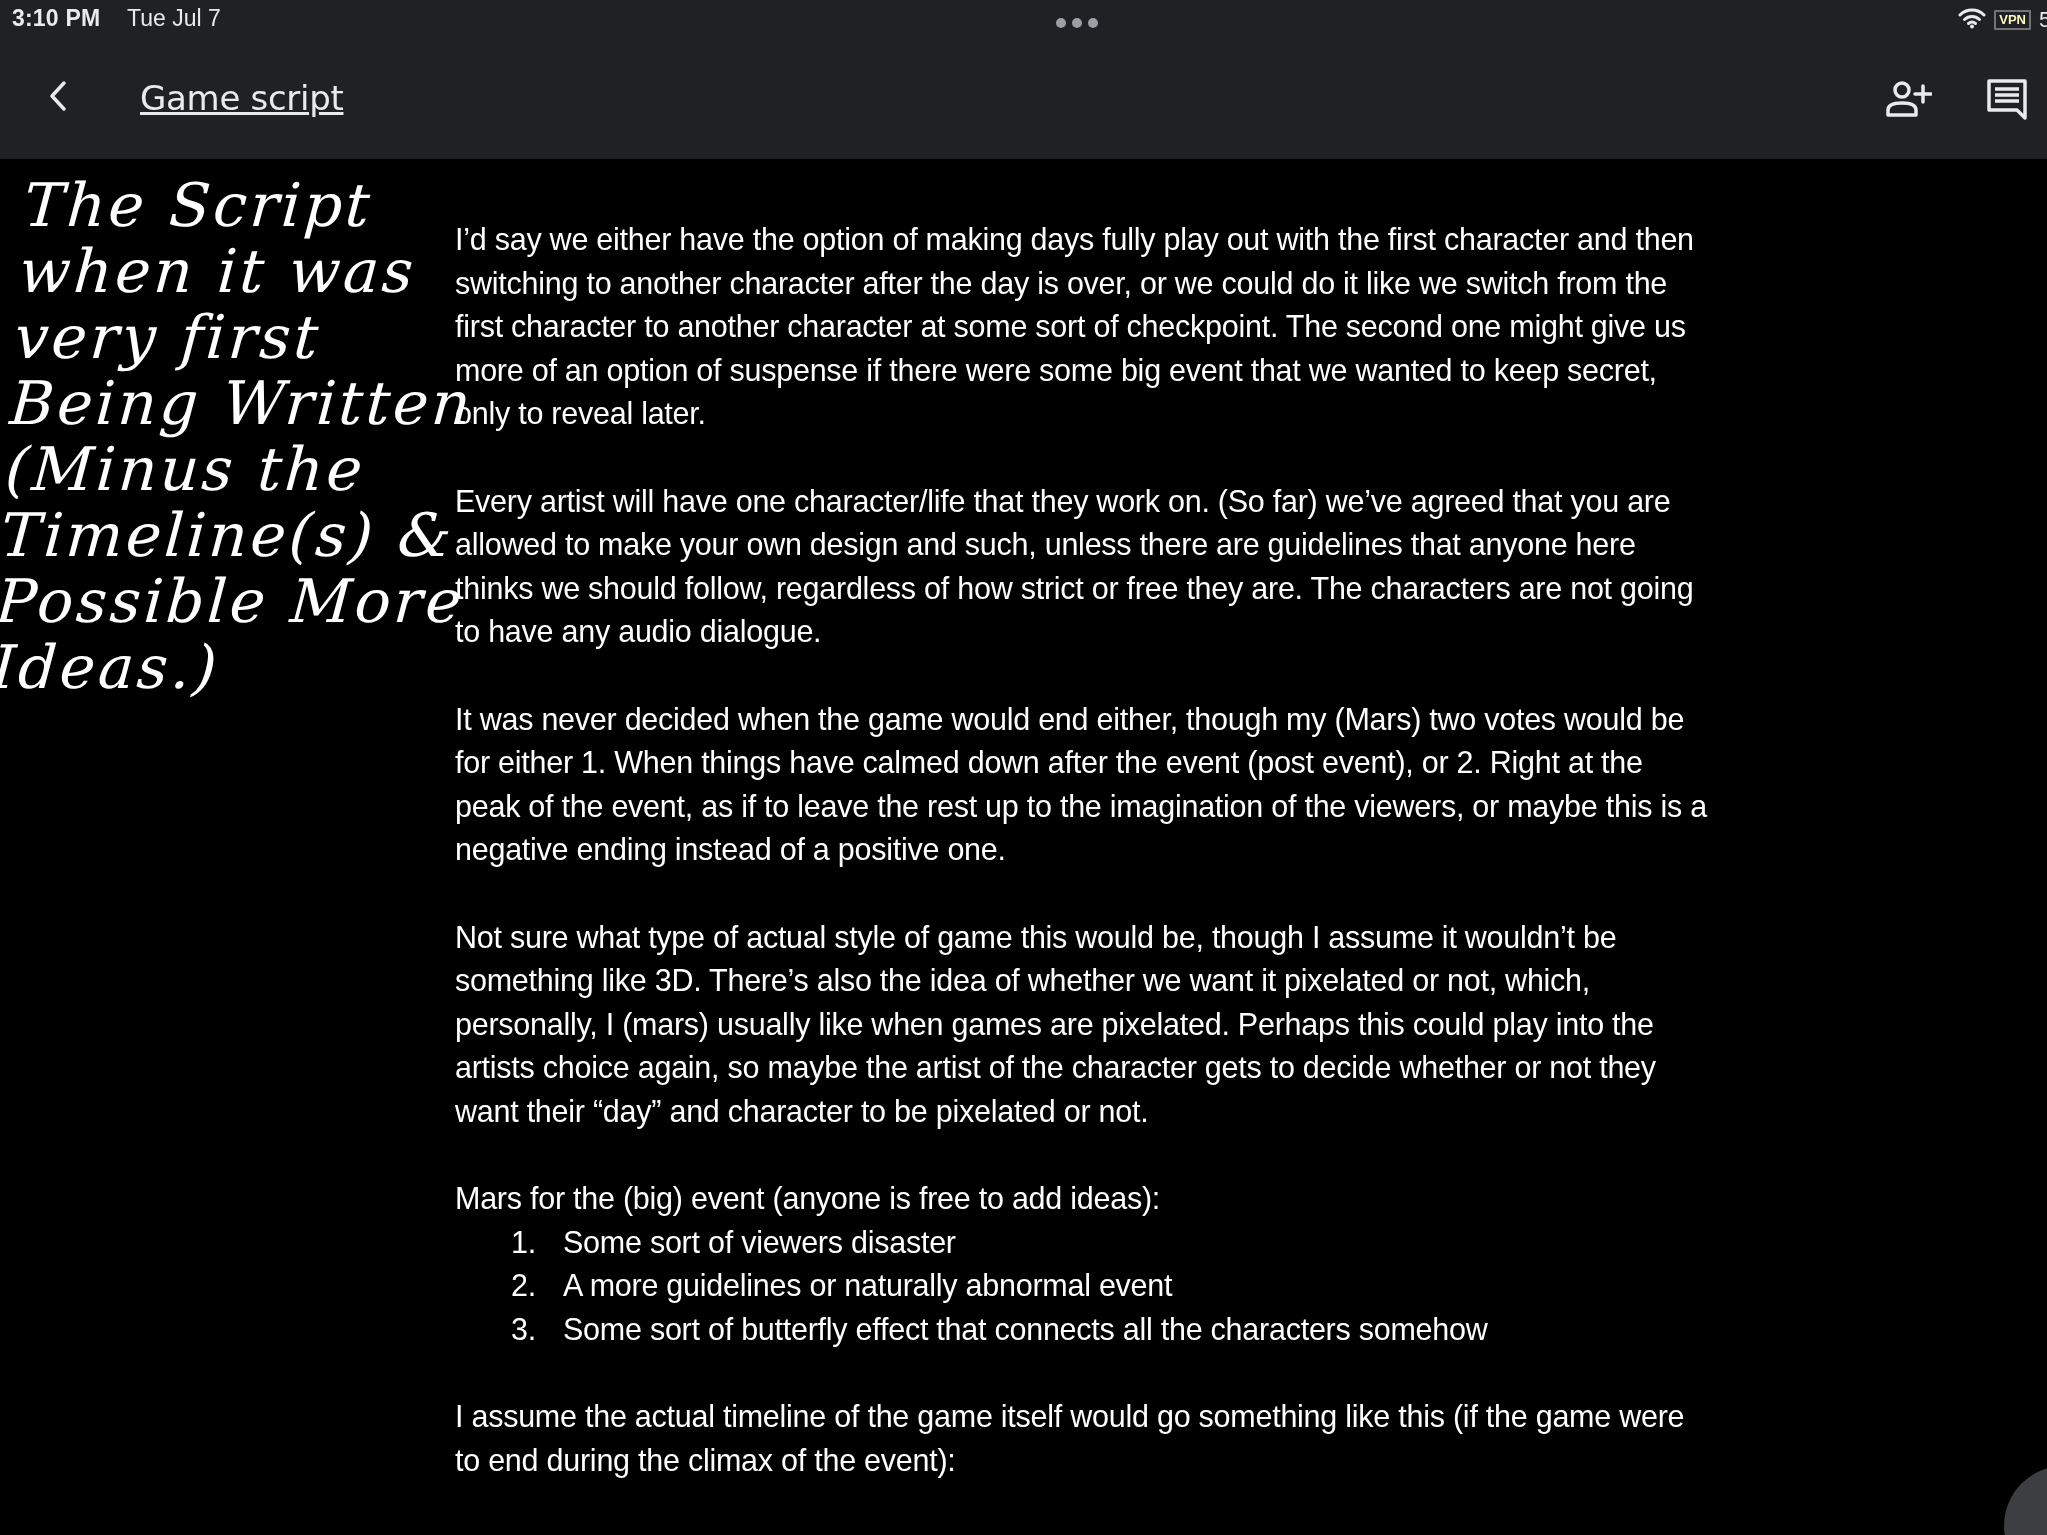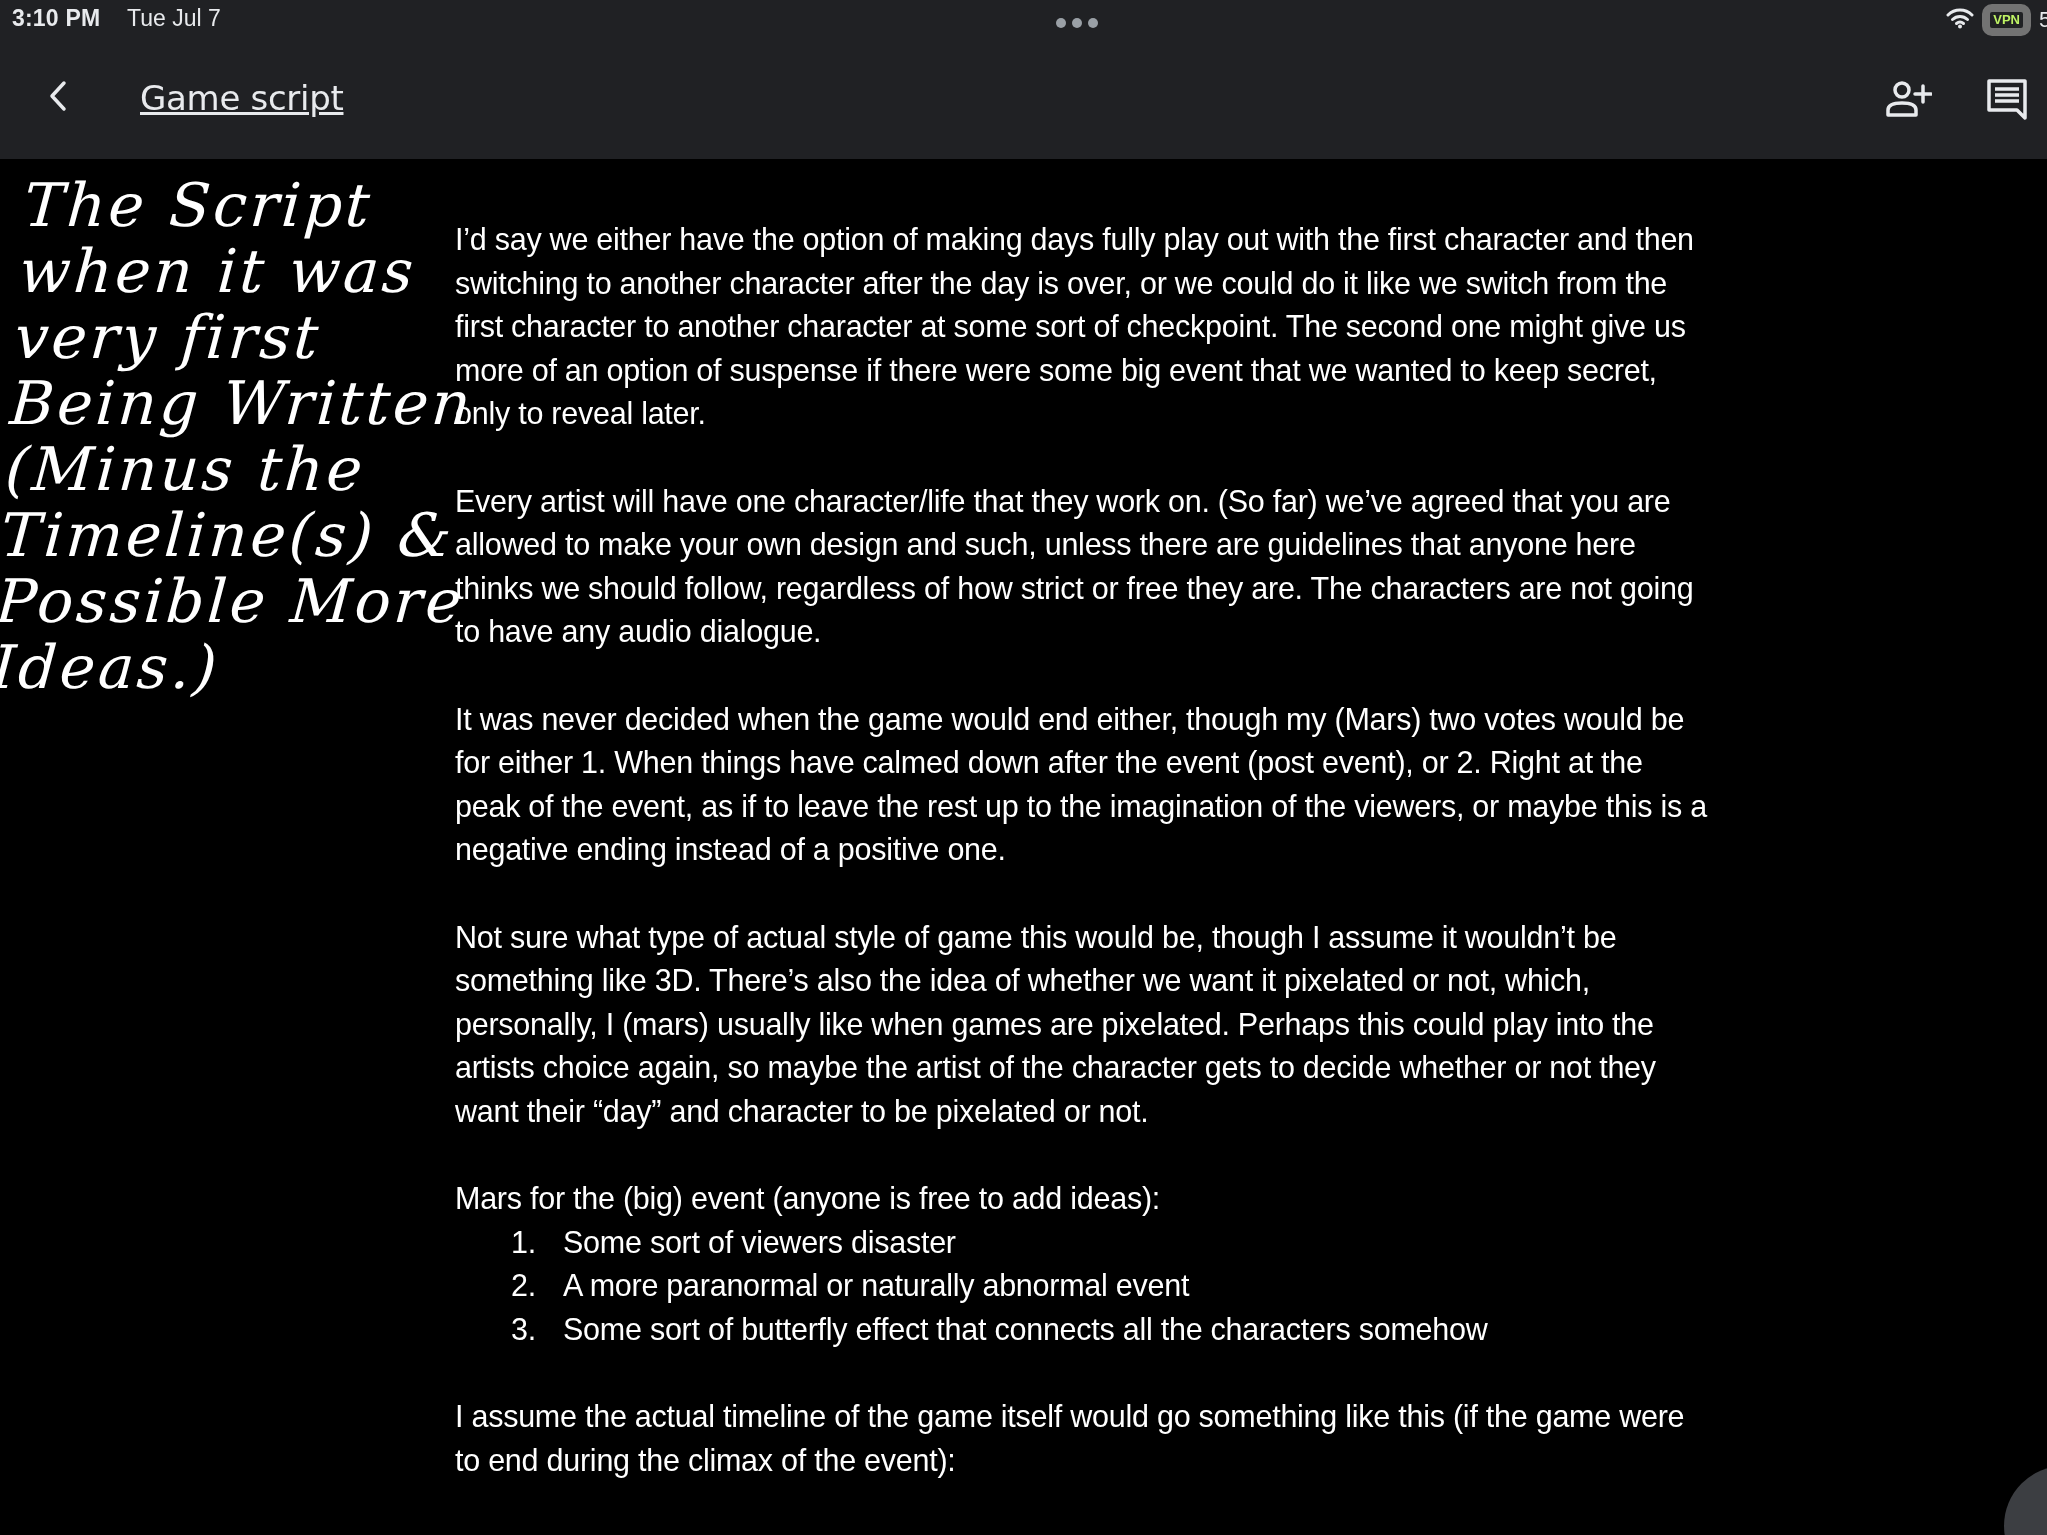--- a/index.html
+++ b/index.html
@@ -32,22 +32,22 @@
     }
     .multitask-dots span {
       width: 10px; height: 10px; border-radius: 50%;
       background: #9aa0a6; display: block;
     }
     .status-right {
       position: absolute; right: 0; top: 6px; height: 28px;
       display: flex; align-items: center; gap: 8px;
     }
     .vpn-badge {
-      border: 8px solid #737373; border-radius: 10px;
-      font-size: 13px; font-weight: bold; color: #bef264;
+      border: 2px solid #737373; border-radius: 1px;
+      font-size: 13px; font-weight: bold; color: #fef9c3;
       padding: 0 3px; line-height: 16px;
     }
     .battery-num {
       font-size: 22px; color: #e8eaed; width: 8px; overflow: hidden;
     }
     .appbar {
       position: absolute; left: 0; top: 40px; width: 100%; height: 119px;
     }
     .back-btn {
       position: absolute; left: 36px; top: 36px; width: 44px; height: 44px;
@@ -166,21 +166,21 @@
   <p>It was never decided when the game would end either, though my (Mars) two votes would be for either 1. When things have calmed down after the event (post event), or 2. Right at the peak of the event, as if to leave the rest up to the imagination of the viewers, or maybe this is a negative ending instead of a positive one.</p>
   <p>Not sure what type of actual style of game this would be, though I assume it wouldn’t be something like 3D. There’s also the idea of whether we want it pixelated or not, which, personally, I (mars) usually like when games are pixelated. Perhaps this could play into the artists choice again, so maybe the artist of the character gets to decide whether or not they want their “day” and character to be pixelated or not.</p>
   <div>Mars for the (big) event (anyone is free to add ideas):</div>
   <ol>
     <li>
       <span class="num">1.</span>
       <span>Some sort of viewers disaster</span>
     </li>
     <li>
       <span class="num">2.</span>
-      <span>A more paranormal or naturally abnormal event</span>
+      <span>A more guidelines or naturally abnormal event</span>
     </li>
     <li>
       <span class="num">3.</span>
       <span>Some sort of butterfly effect that connects all the characters somehow</span>
     </li>
   </ol>
   <p>I assume the actual timeline of the game itself would go something like this (if the game were to end during the climax of the event):</p>
 </div>
 
 <div class="fab"></div>

